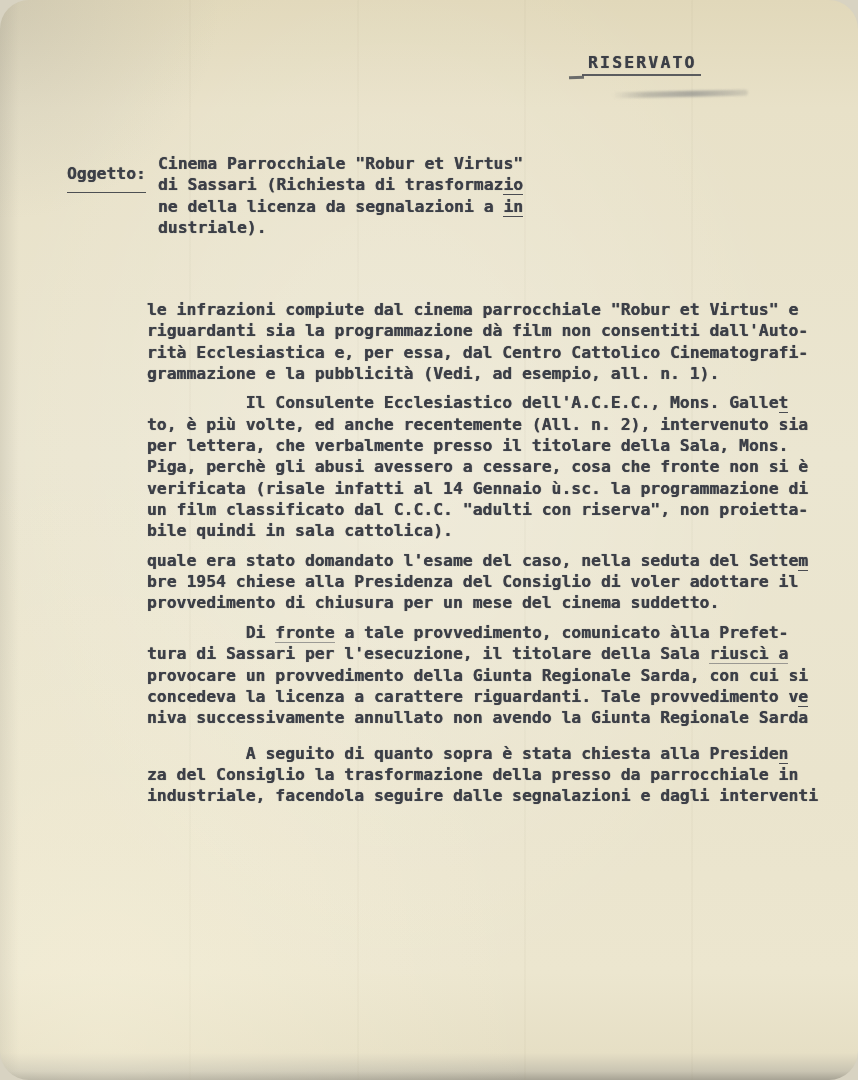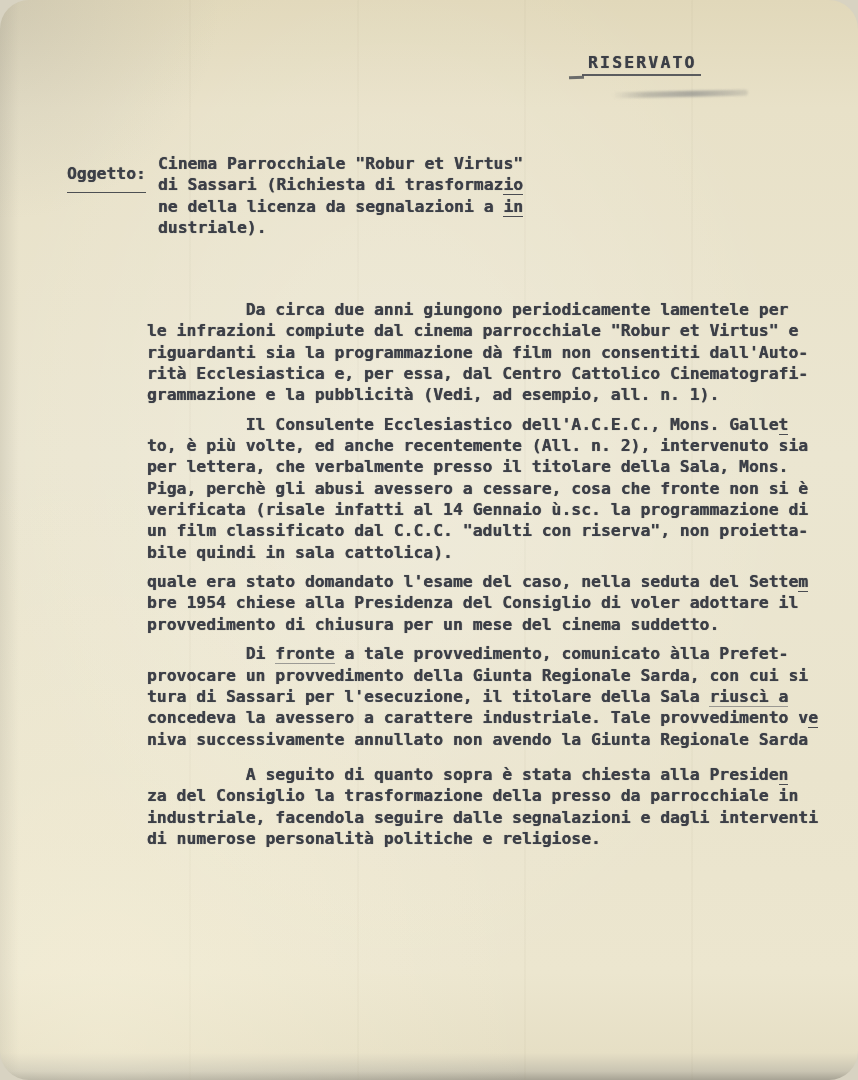--- a/index.html
+++ b/index.html
@@ -71,21 +71,20 @@
 
   <div class="subject-block ink" style="color: rgb(60, 63, 71);">
       <div class="tline"><span>Cinema Parrocchiale "Robur et Virtus"</span></div>
       <div class="tline"><span>di Sassari (Richiesta di trasformaz</span><span class="u-ink">io</span></div>
       <div class="tline"><span>ne della licenza da segnalazioni a </span><span class="u-ink">in</span></div>
       <div class="tline"><span>dustriale).</span></div>
     </div>
 
   <div class="body-block ink" style="color: rgb(60, 63, 71);">
     <div class="para">
-        <div class="tline"><span>          Da circa due anni giungono periodicamente lamentele per</span></div>
         <div class="tline"><span>le infrazioni compiute dal cinema parrocchiale "Robur et Virtus" e</span></div>
         <div class="tline"><span>riguardanti sia la programmazione dà film non consentiti dall'Auto-</span></div>
         <div class="tline"><span>rità Ecclesiastica e, per essa, dal Centro Cattolico Cinematografi-</span></div>
         <div class="tline"><span>grammazione e la pubblicità (Vedi, ad esempio, all. n. 1).</span></div>
       </div>
     <div class="para">
         <div class="tline"><span>          Il Consulente Ecclesiastico dell'A.C.E.C., Mons. Galle</span><span class="u-ink">t</span></div>
         <div class="tline"><span>to, è più volte, ed anche recentemente (All. n. 2), intervenuto sia</span></div>
         <div class="tline"><span>per lettera, che verbalmente presso il titolare della Sala, Mons.</span></div>
         <div class="tline"><span>Piga, perchè gli abusi avessero a cessare, cosa che fronte non si è</span></div>
@@ -93,26 +92,25 @@
         <div class="tline"><span>un film classificato dal C.C.C. "adulti con riserva", non proietta-</span></div>
         <div class="tline"><span>bile quindi in sala cattolica).</span></div>
       </div>
     <div class="para">
         <div class="tline"><span>quale era stato domandato l'esame del caso, nella seduta del Sette</span><span class="u-ink">m</span></div>
         <div class="tline"><span>bre 1954 chiese alla Presidenza del Consiglio di voler adottare il</span></div>
         <div class="tline"><span>provvedimento di chiusura per un mese del cinema suddetto.</span></div>
       </div>
     <div class="para">
         <div class="tline"><span>          Di </span><span class="u-soft">fronte</span><span> a tale provvedimento, comunicato àlla Prefet-</span></div>
+        <div class="tline"><span>tura di Sassari per l'esecuzione, il titolare della Sala </span><span class="u-soft">riuscì a</span></div>
         <div class="tline"><span>provocare un provvedimento della Giunta Regionale Sarda, con cui si</span></div>
-        <div class="tline"><span>tura di Sassari per l'esecuzione, il titolare della Sala </span><span class="u-soft">riuscì a</span></div>
-        <div class="tline"><span>concedeva la avessero a carattere industriale. Tale provvedimento v</span><span class="u-ink">e</span></div>
+        <div class="tline"><span>concedeva la licenza a carattere riguardanti. Tale provvedimento v</span><span class="u-ink">e</span></div>
         <div class="tline"><span>niva successivamente annullato non avendo la Giunta Regionale Sarda</span></div>
       </div>
     <div class="para gap-lg">
         <div class="tline"><span>          A seguito di quanto sopra è stata chiesta alla Preside</span><span class="u-ink">n</span></div>
         <div class="tline"><span>za del Consiglio la trasformazione della presso da parrocchiale in</span></div>
         <div class="tline"><span>industriale, facendola seguire dalle segnalazioni e dagli interventi</span></div>
-        <div class="tline"><span>di numerose personalità politiche e religiose.</span></div>
       </div>
   </div>
 
 </div>
 
 </body></html>

